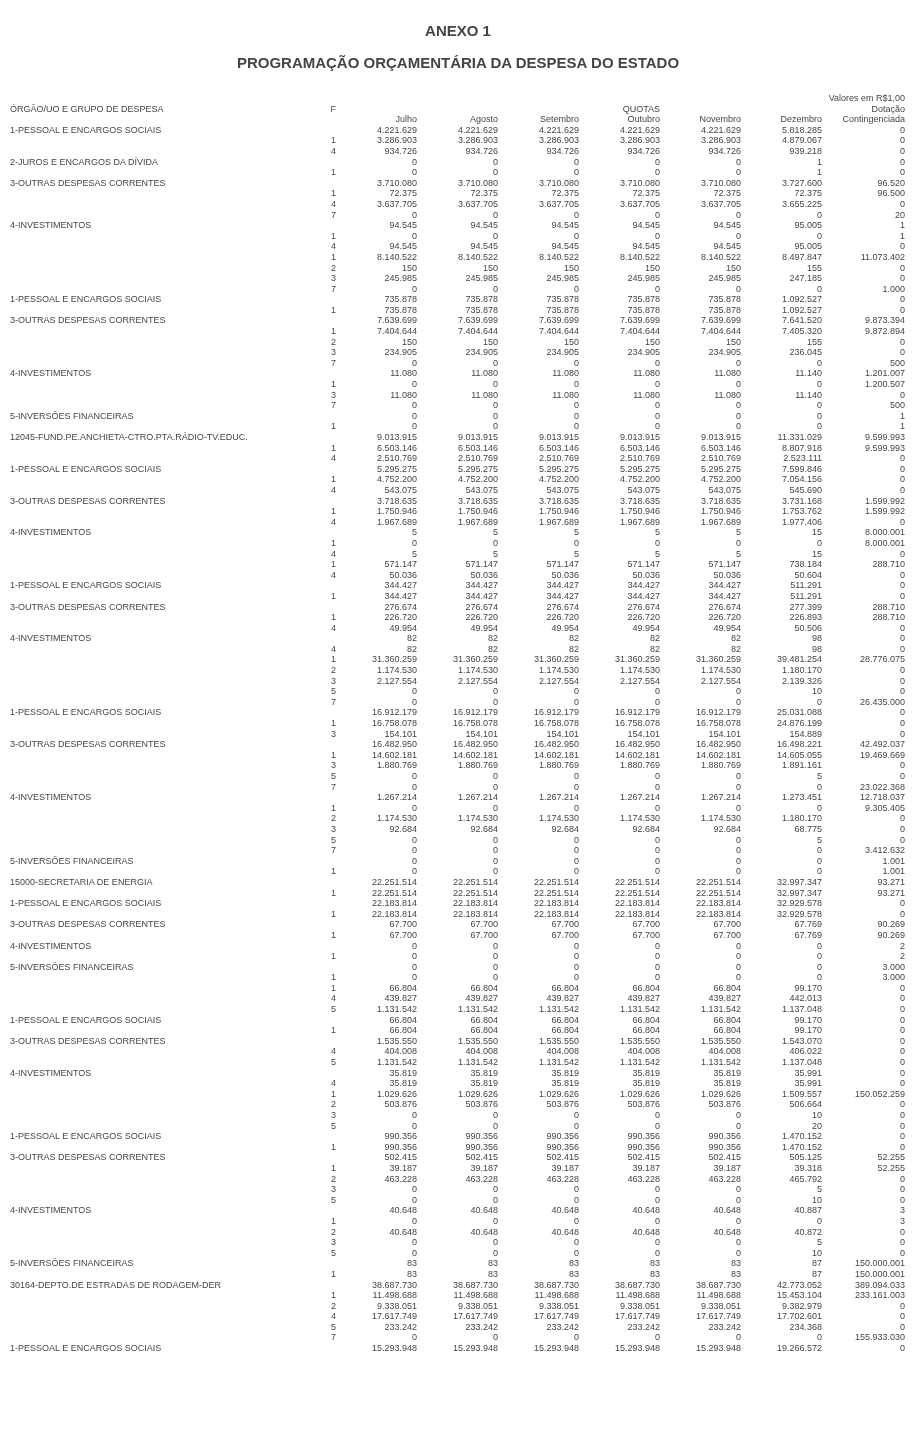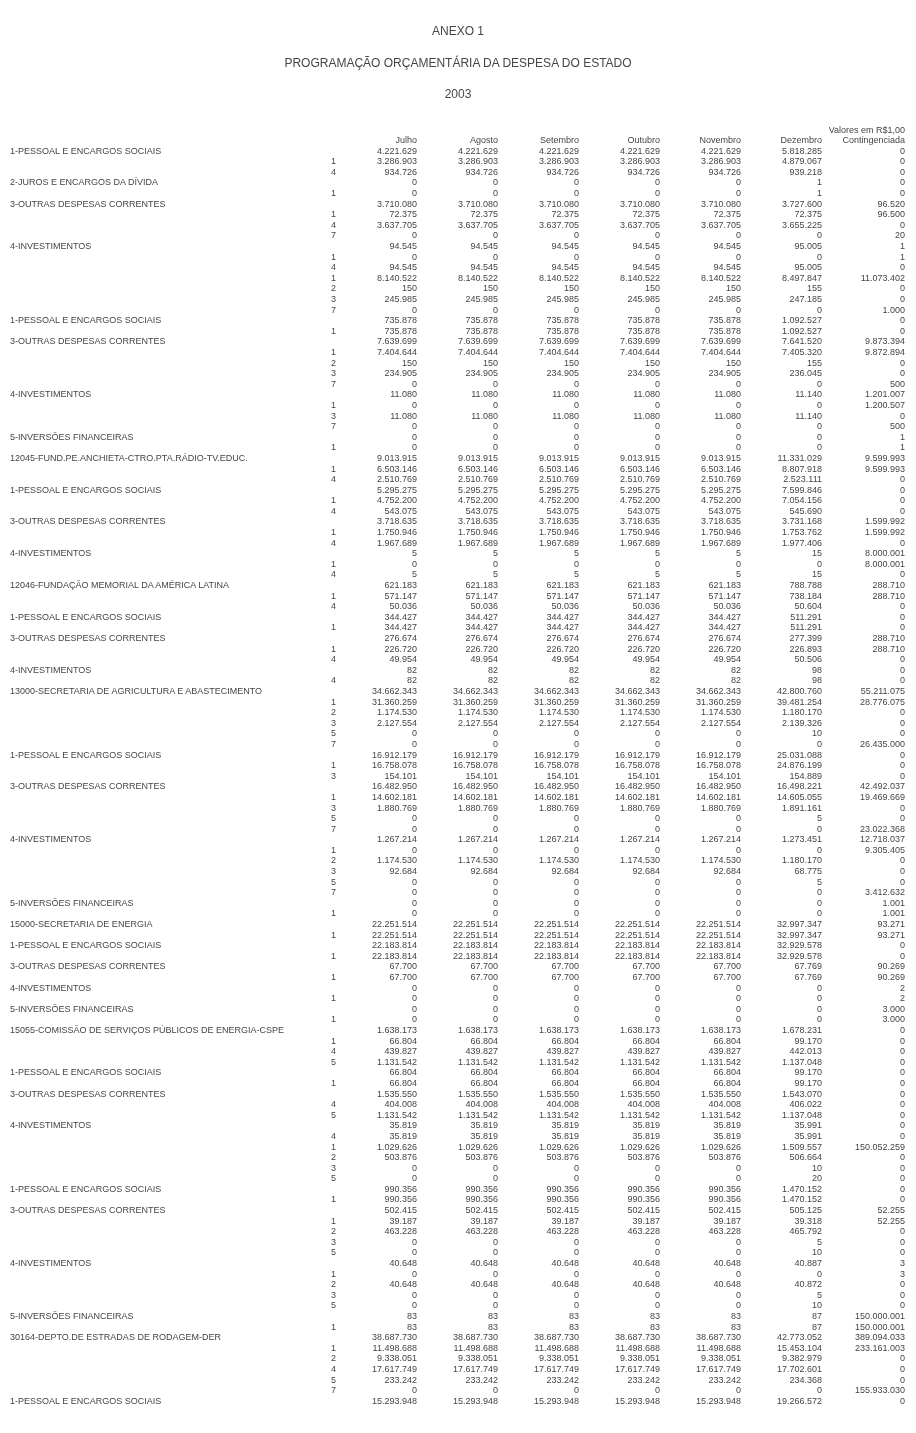--- a/index.html
+++ b/index.html
@@ -6,23 +6,24 @@
   body{
     width:916px;height:1433px;
     font-family:"Liberation Sans","DejaVu Sans",sans-serif;
     color:#454545;
     -webkit-font-smoothing:antialiased;
   }
   .page{position:relative;width:916px;height:1433px;overflow:hidden;}
   .doc-title{
     padding-top:5px;
     text-align:center;
-    font-size:12px;
+    font-size:15px;
     line-height:10.5px;
     white-space:pre;
+    font-weight:bold;
   }
   table.budget{
     border-collapse:collapse;
     table-layout:fixed;
     width:895px;
     margin-left:10px;
     margin-top:4px;
   }
   table.budget td{
     padding:0;
@@ -42,40 +43,50 @@
   col.c-dot{width:83px;}
 </style>
 </head>
 <body>
 
 <div class="page">
 
   <div class="doc-title">
     <div>ANEXO 1</div>
     <div>PROGRAMAÇÃO ORÇAMENTÁRIA DA DESPESA DO ESTADO</div>
-    <div>2003</div>
   </div>
 
   <table class="budget">
     <colgroup>
       <col class="c-label">
       <col class="c-f">
       <col class="c-month">
         <col class="c-month">
         <col class="c-month">
         <col class="c-month">
         <col class="c-month">
         <col class="c-month">
       <col class="c-dot">
     </colgroup>
     <thead>
       <tr>
         <td colspan="9" class="num">Valores em R$1,00</td>
       </tr>
       <tr>
+        <td class="lbl">ÓRGÃO/UO E GRUPO DE DESPESA</td>
+        <td class="fc">F</td>
+        <td></td>
+        <td></td>
+        <td></td>
+        <td class="num">QUOTAS</td>
+        <td></td>
+        <td></td>
+        <td class="num">Dotação</td>
+      </tr>
+      <tr>
         <td></td>
         <td></td>
         <td class="num">Julho</td>
         <td class="num">Agosto</td>
         <td class="num">Setembro</td>
         <td class="num">Outubro</td>
         <td class="num">Novembro</td>
         <td class="num">Dezembro</td>
         <td class="num">Contingenciada</td>
       </tr>
@@ -526,31 +537,20 @@
           <td class="fc">4</td>
           <td class="num">5</td>
           <td class="num">5</td>
           <td class="num">5</td>
           <td class="num">5</td>
           <td class="num">5</td>
           <td class="num">15</td>
           <td class="num">0</td>
         </tr>
         <tr>
-          <td class="lbl">12046-FUNDAÇÃO MEMORIAL DA AMÉRICA LATINA</td>
-          <td class="fc"></td>
-          <td class="num">621.183</td>
-          <td class="num">621.183</td>
-          <td class="num">621.183</td>
-          <td class="num">621.183</td>
-          <td class="num">621.183</td>
-          <td class="num">788.788</td>
-          <td class="num">288.710</td>
-        </tr>
-        <tr>
           <td class="lbl"></td>
           <td class="fc">1</td>
           <td class="num">571.147</td>
           <td class="num">571.147</td>
           <td class="num">571.147</td>
           <td class="num">571.147</td>
           <td class="num">571.147</td>
           <td class="num">738.184</td>
           <td class="num">288.710</td>
         </tr>
@@ -636,31 +636,20 @@
           <td class="fc">4</td>
           <td class="num">82</td>
           <td class="num">82</td>
           <td class="num">82</td>
           <td class="num">82</td>
           <td class="num">82</td>
           <td class="num">98</td>
           <td class="num">0</td>
         </tr>
         <tr>
-          <td class="lbl">13000-SECRETARIA DE AGRICULTURA E ABASTECIMENTO</td>
-          <td class="fc"></td>
-          <td class="num">34.662.343</td>
-          <td class="num">34.662.343</td>
-          <td class="num">34.662.343</td>
-          <td class="num">34.662.343</td>
-          <td class="num">34.662.343</td>
-          <td class="num">42.800.760</td>
-          <td class="num">55.211.075</td>
-        </tr>
-        <tr>
           <td class="lbl"></td>
           <td class="fc">1</td>
           <td class="num">31.360.259</td>
           <td class="num">31.360.259</td>
           <td class="num">31.360.259</td>
           <td class="num">31.360.259</td>
           <td class="num">31.360.259</td>
           <td class="num">39.481.254</td>
           <td class="num">28.776.075</td>
         </tr>
@@ -988,31 +977,20 @@
           <td class="fc">1</td>
           <td class="num">0</td>
           <td class="num">0</td>
           <td class="num">0</td>
           <td class="num">0</td>
           <td class="num">0</td>
           <td class="num">0</td>
           <td class="num">3.000</td>
         </tr>
         <tr>
-          <td class="lbl">15055-COMISSÃO DE SERVIÇOS PÚBLICOS DE ENERGIA-CSPE</td>
-          <td class="fc"></td>
-          <td class="num">1.638.173</td>
-          <td class="num">1.638.173</td>
-          <td class="num">1.638.173</td>
-          <td class="num">1.638.173</td>
-          <td class="num">1.638.173</td>
-          <td class="num">1.678.231</td>
-          <td class="num">0</td>
-        </tr>
-        <tr>
           <td class="lbl"></td>
           <td class="fc">1</td>
           <td class="num">66.804</td>
           <td class="num">66.804</td>
           <td class="num">66.804</td>
           <td class="num">66.804</td>
           <td class="num">66.804</td>
           <td class="num">99.170</td>
           <td class="num">0</td>
         </tr>

